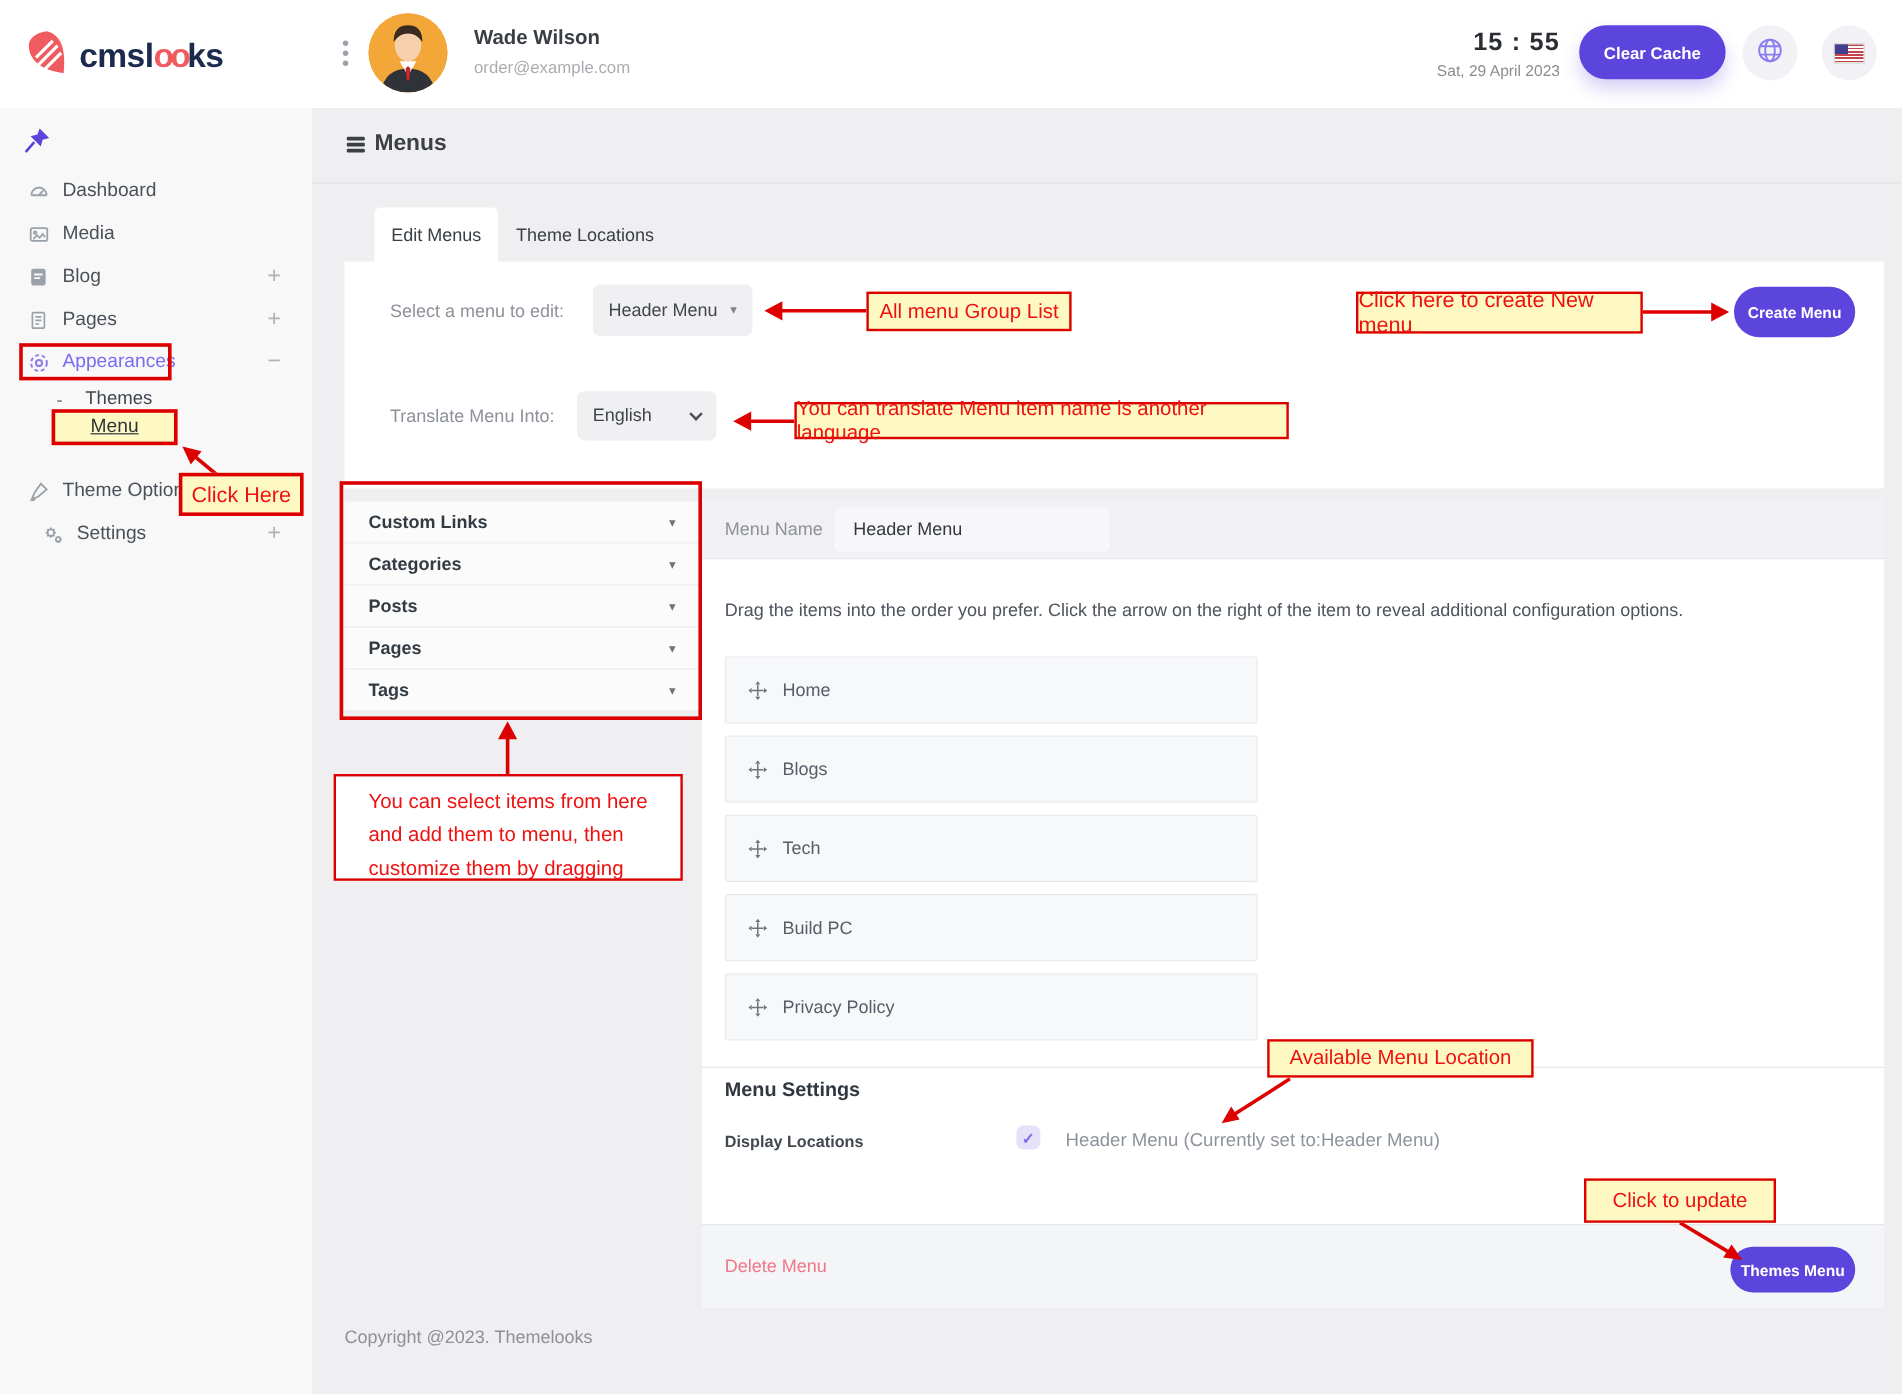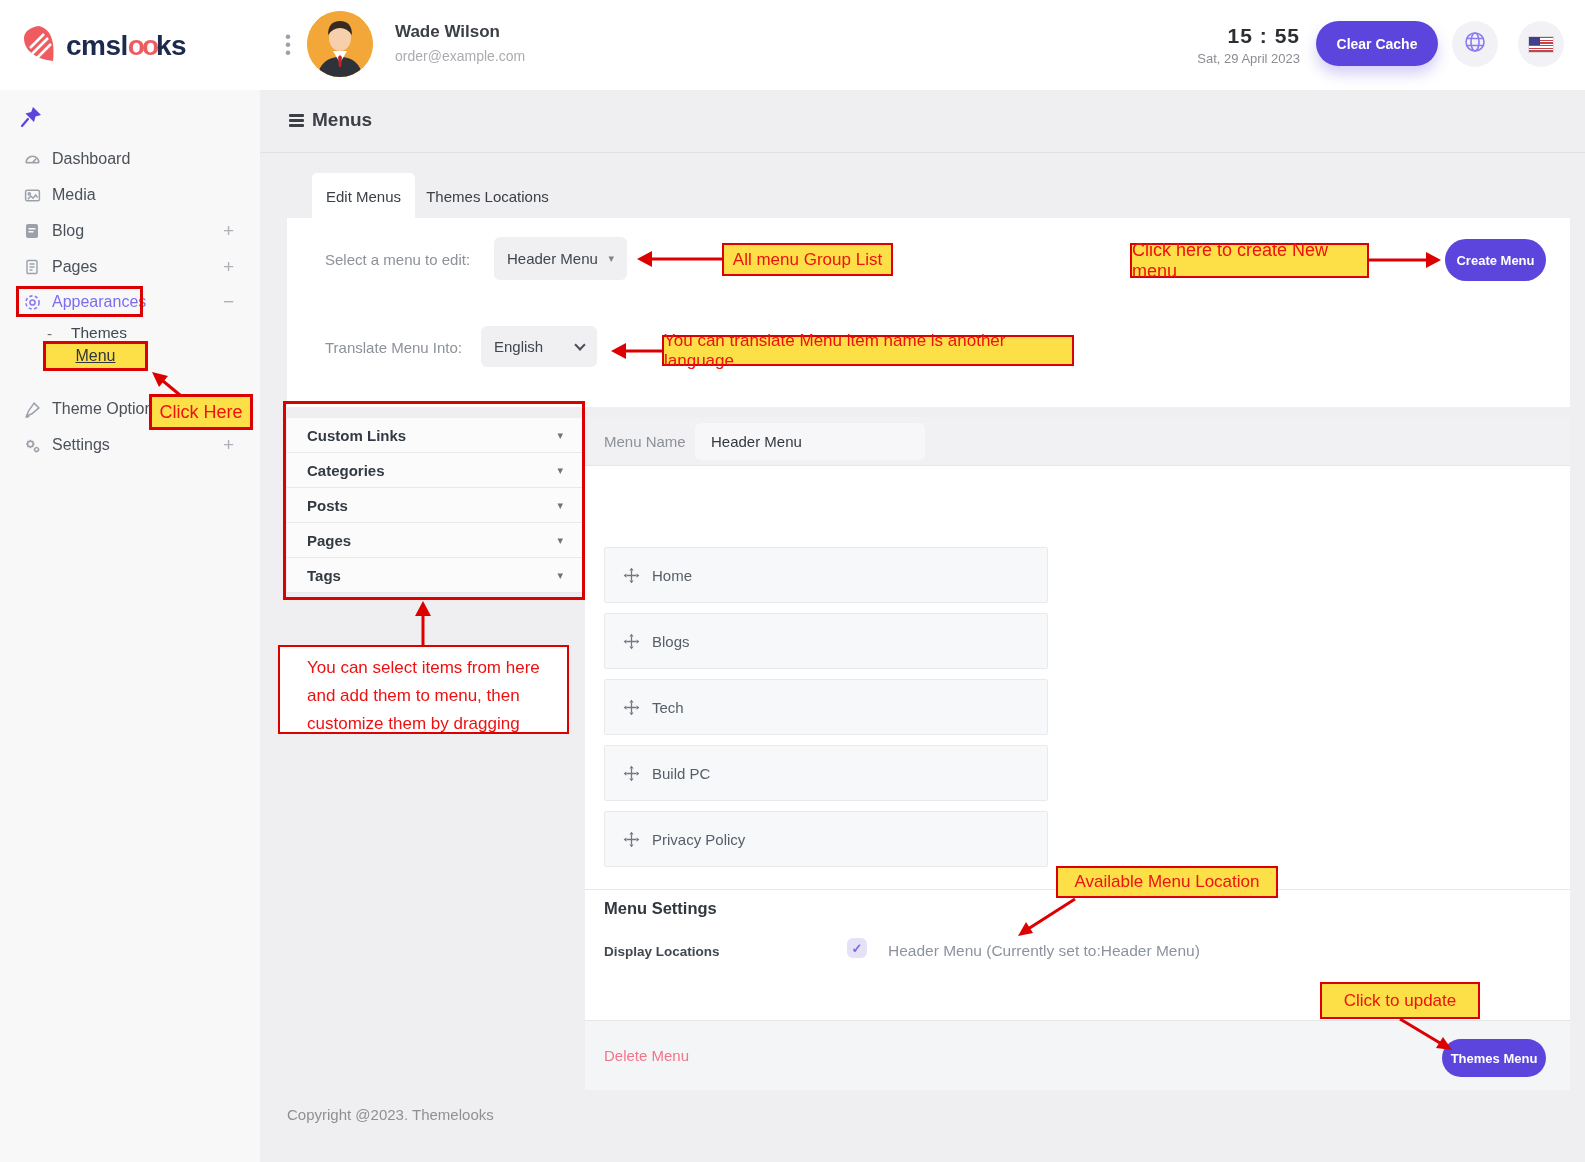--- a/index.html
+++ b/index.html
@@ -83,21 +83,21 @@
   .location-text { position:absolute; left:303px; top:525px; font-size:15.5px; color:#8d939d; }
   .foot-band { position:absolute; left:0; top:603px; width:985px; height:70px; background:#f4f5f7; border-top:1px solid #e4e5e9; }
   .delete-link { position:absolute; left:19px; top:26px; font-size:15px; color:#f2758a; cursor:pointer; }
   .update-menu { position:absolute; right:24px; top:18px; width:104px; height:38px; border-radius:19px;
                  background:#5b45dd; font-size:13px; }
 
   .copyright { position:absolute; left:287px; top:1106px; font-size:15px; color:#8f9094; z-index:1; }
 
   
   .ann-box { position:absolute; border:3px solid #dd0000; z-index:50; }
-  .ann-label { position:absolute; border:2px solid #dd0000; background:#fde047; color:#ee1111; z-index:50;
+  .ann-label { position:absolute; border:2px solid #dd0000; background:#fef9c3; color:#ee1111; z-index:50;
                display:flex; align-items:center; justify-content:center; font-size:17px; }
   .ann-note { position:absolute; border:2px solid #dd0000; background:#ffffff; color:#ee1111; z-index:50;
               font-size:17px; line-height:28px; padding:7px 0 0 27px; }
   .overlay { position:absolute; left:0; top:0; z-index:48; pointer-events:none; }
   .smudge { position:absolute; background:#ffffff; z-index:3; }
 </style>
 </head>
 <body>
 
 <div class="page">
@@ -224,21 +224,21 @@
       <span class="ic">
         <svg width="17" height="17" viewBox="0 0 16 16" fill="none" stroke="#9ba1a9" stroke-width="1.4">
           <path d="M9.5 2 L14 6.5 L7.5 12 L4 13.5 L3 12.5 L4.5 9 Z"></path>
             <path d="M5 13.8 q-1.2 1.4 -3 1.2 q.6-1.8 1.6-2.6"></path>
         </svg>
       </span>
       <span class="lbl">Theme Options</span>
       <span class="trail">+</span>
     </div>
 
-    <div class="nav-item" style="top:341px;">
+    <div class="nav-item" style="top:341px;padding-left:12px;">
       <span class="ic">
         <svg width="17" height="17" viewBox="0 0 16 16" fill="none" stroke="#9ba1a9" stroke-width="1.4">
           <circle cx="6" cy="6.5" r="2.6"></circle>
             <path d="M6 2.5 v1.4 M6 9.1 v1.4 M2 6.5 h1.4 M8.6 6.5 h1.4 M3.2 3.7 l1 1 M7.8 8.3 l1 1 M8.8 3.7 l-1 1 M4.2 8.3 l-1 1"></path>
           <circle cx="11.8" cy="11.8" r="1.8"></circle>
             <path d="M11.8 9.2 v1 M11.8 13.4 v1 M9.2 11.8 h1 M13.4 11.8 h1"></path>
         </svg>
       </span>
       <span class="lbl">Settings</span>
       <span class="trail">+</span>
@@ -251,21 +251,21 @@
   <div class="titlebar">
     <span class="burger">
         <i></i>
         <i></i>
         <i></i>
       </span>
     <span class="ttl">Menus</span>
   </div>
 
   <div class="tab active">Edit Menus</div>
-  <div class="tab inactive">Themes Locations</div>
+  <div class="tab inactive">Theme Locations</div>
 
   <div class="panelA"></div>
 
   <span class="field-label" style="left:325px; top:251px; z-index:2;">Select a menu to edit:</span>
   <div class="select-box" style="left:494px; top:237px; width:133px; height:43px; padding:0 13px; z-index:2;">
     <span>Header Menu</span>
     <span class="caret">▾</span>
   </div>
   <button class="btn create-menu">Create Menu</button>
 
@@ -297,20 +297,21 @@
         <span class="caret">▾</span>
     </div>
   </div>
 
   <div class="panelB">
     <div class="name-band"></div>
     <span class="name-label">Menu Name</span>
     <input class="name-input" value="Header Menu" style="">
     <div class="divider" style="top:48px;"></div>
 
+    <div class="drag-hint">Drag the items into the order you prefer. Click the arrow on the right of the item to reveal additional configuration options.</div>
 
     <div class="menu-item" style="top:130px;">
       <span class="mv">
         <svg width="17" height="17" viewBox="0 0 16 16" fill="#70767e">
           <path d="M7.4 3.4 h1.2 v9.2 h-1.2 Z M3.4 7.4 h9.2 v1.2 h-9.2 Z"></path>
           <path d="M8 0.6 L10 3.2 H6 Z M8 15.4 L6 12.8 H10 Z M0.6 8 L3.2 6 V10 Z M15.4 8 L12.8 10 V6 Z"></path>
         </svg>
       </span>
       <span class="lbl">Home</span>
     </div>

